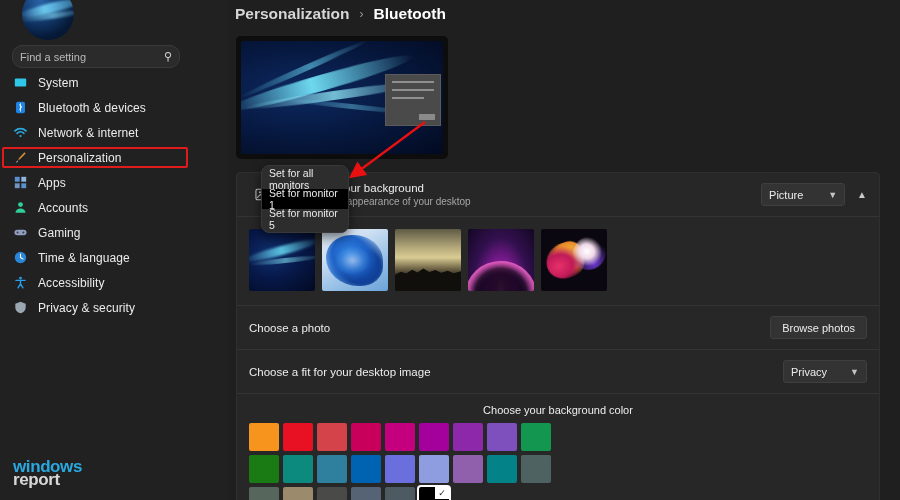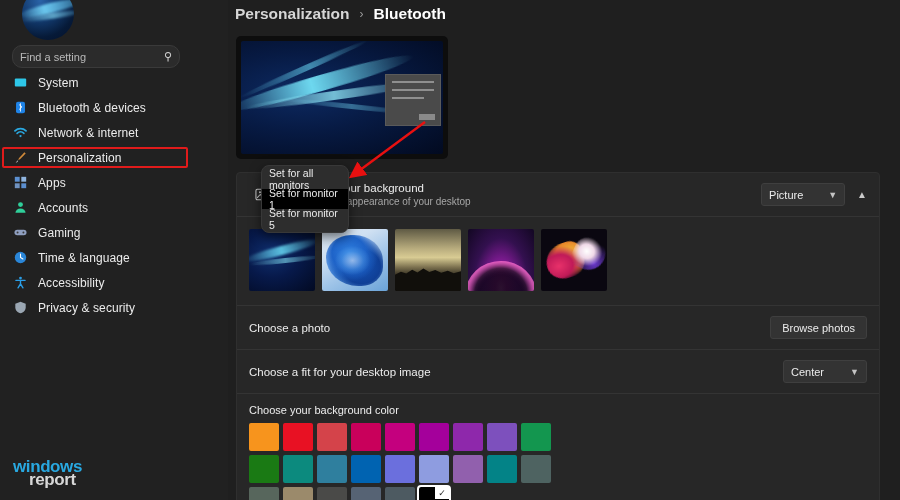--- a/index.html
+++ b/index.html
@@ -55,21 +55,21 @@
   .nav-ico { width:13px; height:13px; display:flex; align-items:center; justify-content:center; flex:0 0 13px; }
   .nav-ico svg { display:block; }
 
   #nav-highlight {
     position:absolute; left:2px; width:186px; height:21px;
     border:2px solid #e01b1b; border-radius:2px; pointer-events:none;
   }
 
   #wr-logo { position:absolute; left:13px; top:458px; line-height:1.02; }
   #wr-logo .l1 { font-size:17px; font-weight:bold; color:#29a8e0; letter-spacing:-.4px; }
-  #wr-logo .l2 { font-size:17px; font-weight:bold; color:#d8d8d8; letter-spacing:-.4px; margin-left:16px; display:block; margin-top:-4px; }
+  #wr-logo .l2 { font-size:17px; font-weight:bold; color:#d8d8d8; letter-spacing:-.4px; display:block; margin-top:-4px; }
 
   
   #content { position:absolute; left:228px; top:0; width:672px; height:500px; background:#1f1f1f; }
 
   #breadcrumb {
     position:absolute; left:7px; top:5px;
     display:flex; align-items:center; gap:10px;
     font-size:15.5px; font-weight:bold;
   }
   #breadcrumb .crumb-1 { color:#d6d6d6; }
@@ -166,21 +166,21 @@
       radial-gradient(ellipse at 68% 38%, #f2c33a 0%, #e8862a 42%, rgba(230,130,40,0) 70%);
     border-radius:62% 38% 48% 52%; transform:rotate(-18deg); filter:blur(.3px); }
   .t-flower::after { content:""; position:absolute; right:4%; top:14%; width:48%; height:52%;
     background:
       radial-gradient(ellipse at 40% 45%, #ffffff 0%, #f0d9e8 28%, rgba(240,217,232,0) 58%),
       radial-gradient(ellipse at 75% 70%, #6d3ad0 0%, rgba(109,58,208,0) 62%);
     border-radius:48% 52% 60% 40%; transform:rotate(24deg); filter:blur(.4px); }
 
   
   #color-section { padding:10px 12px 10px 12px; }
-  #color-label { font-size:11px; color:#ededed; margin-bottom:7px; }
+  #color-label { font-size:11px; color:#ededed; margin-bottom:7px;text-align:center; }
   #color-grid { display:grid; grid-template-columns:repeat(9, 30px); gap:4px; }
   .swatch { width:30px; height:28px; border-radius:2px; position:relative; cursor:default; }
   .swatch.selected { outline:2px solid #ffffff; outline-offset:0px; }
   .swatch .check {
     position:absolute; right:0; top:0; width:14px; height:12px;
     background:#ffffff; display:flex; align-items:center; justify-content:center;
     font-size:9px; color:#2b2b2b; line-height:1;
   }
 
   
@@ -370,21 +370,21 @@
       <div class="ctl-btn">
         <span>Browse photos</span>
       </div>
     </div>
 
     <div class="row">
       <div class="row-text">
         <div class="row-title">Choose a fit for your desktop image</div>
       </div>
       <div class="ctl-select">
-        <span>Center</span>
+        <span>Privacy</span>
         <span class="chev">▼</span>
       </div>
     </div>
 
     <div id="color-section">
       <div id="color-label">Choose your background color</div>
       <div id="color-grid">
           <div class="swatch" style="background: rgb(247, 148, 29);"></div>
           <div class="swatch" style="background: rgb(232, 17, 35);"></div>
           <div class="swatch" style="background: rgb(212, 67, 74);"></div>

